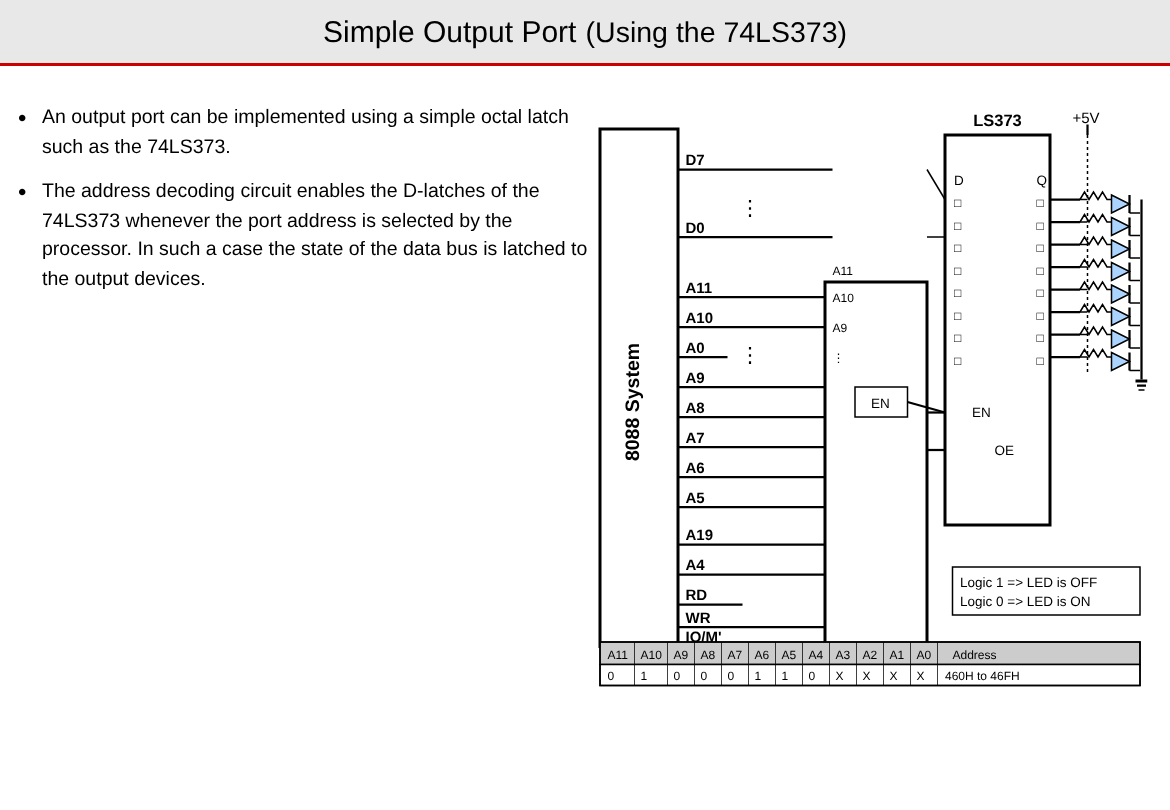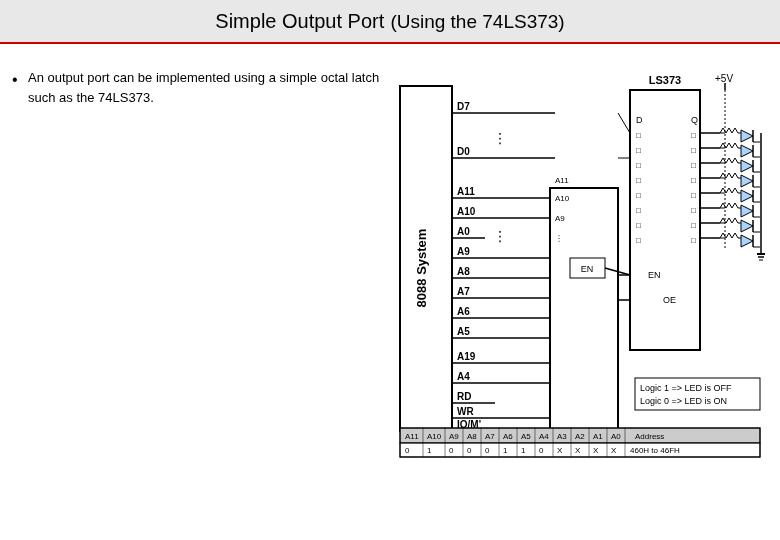--- a/index.html
+++ b/index.html
@@ -99,20 +99,21 @@
       <span>Simple Output Port</span>
       <span style="font-weight:normal; font-size:19px;">(Using the 74LS373)</span>
     </h1>
   </div>
 
   <div class="content-area">
 
     <div class="left-panel">
       <ul>
         <li>An output port can be implemented using a simple octal latch such as the 74LS373.</li>
+        <li>The address decoding circuit enables the D-latches of the 74LS373 whenever the port address is selected by the processor. In such a case the state of the data bus is latched to the output devices.</li>
       </ul>
     </div>
 
     <div class="right-panel">
       <div class="diagram-container">
 
         <svg class="diagram-svg" width="370" height="460" viewBox="0 0 370 460">
 
           <rect x="5" y="18" width="52" height="345" stroke="#000" stroke-width="2" fill="#fff"></rect>
           <text x="31" y="200" font-size="13" font-weight="bold" text-anchor="middle" transform="rotate(-90,31,200)">8088 System</text>

